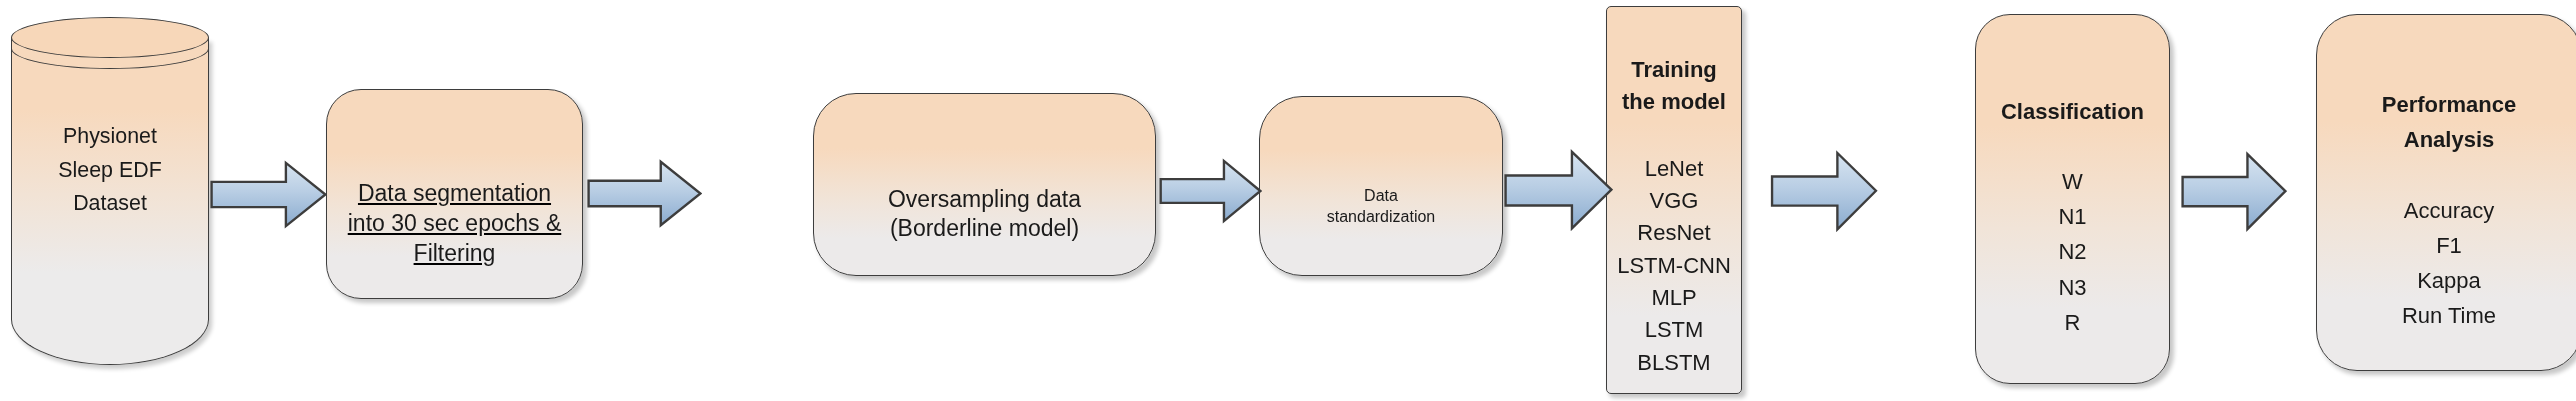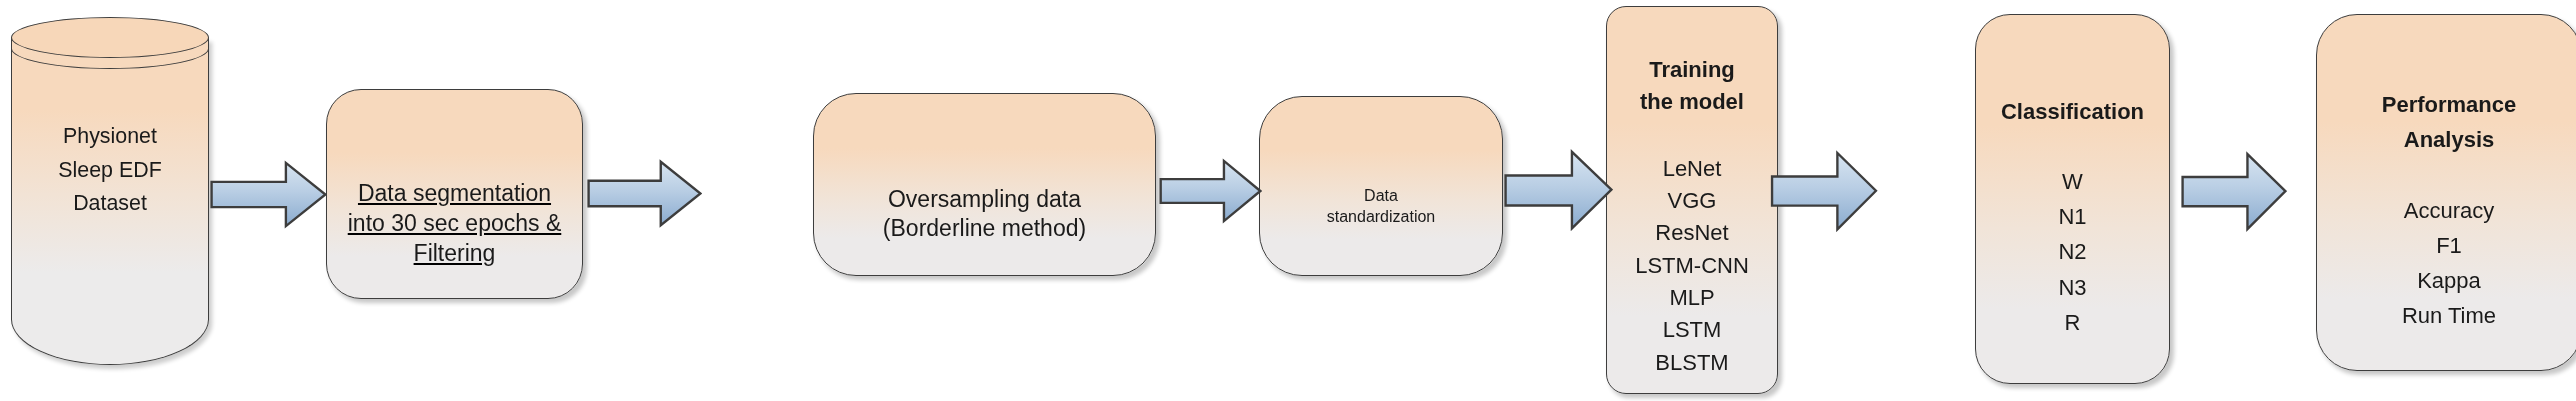--- a/index.html
+++ b/index.html
@@ -165,21 +165,21 @@
           <stop offset="100%" stop-color="#8aabcf"></stop>
         </linearGradient>
       </defs>
     </svg>
   </div>
 
   <div class="proc" style="left:813px; top:93px; width:343px; height:183px; border-radius:43px;">
     <div class="node-text" style="font-size:23px;">
       <span class="node-title"></span>
       <span>Oversampling data
-(Borderline method)</span>
+(Borderline model)</span>
     </div>
   </div>
 
   <div class="arrow" style="left:1159px; top:157px; width:103px; height:68px;">
     <svg width="103" height="68" viewBox="0 0 130 86">
       <polygon points="2,28 82,28 82,5 128,43 82,81 82,58 2,58" fill="url(#agrad3)" stroke="#3d3d3d" stroke-width="3" stroke-linejoin="miter"></polygon>
       <defs>
         <linearGradient id="agrad3" x1="0" y1="0" x2="0" y2="1">
           <stop offset="0%" stop-color="#d8e5f1"></stop>
           <stop offset="45%" stop-color="#b9cee4"></stop>
@@ -203,21 +203,21 @@
       <defs>
         <linearGradient id="agrad4" x1="0" y1="0" x2="0" y2="1">
           <stop offset="0%" stop-color="#d8e5f1"></stop>
           <stop offset="45%" stop-color="#b9cee4"></stop>
           <stop offset="100%" stop-color="#8aabcf"></stop>
         </linearGradient>
       </defs>
     </svg>
   </div>
 
-  <div class="proc" style="left:1606px; top:6.3px; width:172px; height:388px; border-radius:20px;">
+  <div class="proc" style="left:1606px; top:6.3px; width:136px; height:388px; border-radius:5px;">
     <div class="node-text" style="font-size:22px; line-height:1.47;">
       <span class="node-title" style="font-size:22px; margin-bottom:1.6px;">Training
 the model</span>
       <span>LeNet
 VGG
 ResNet
 LSTM-CNN
 MLP
 LSTM
 BLSTM</span>

